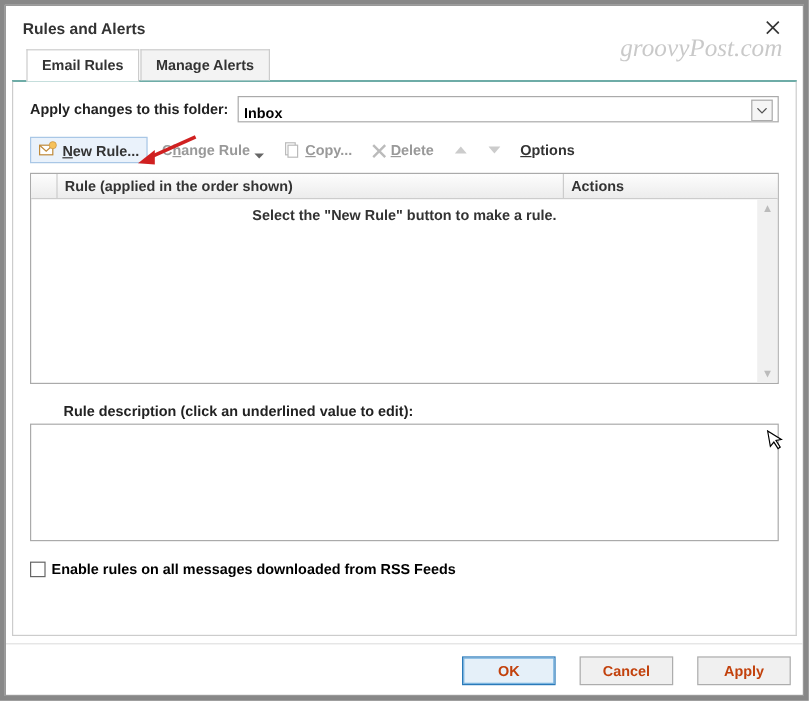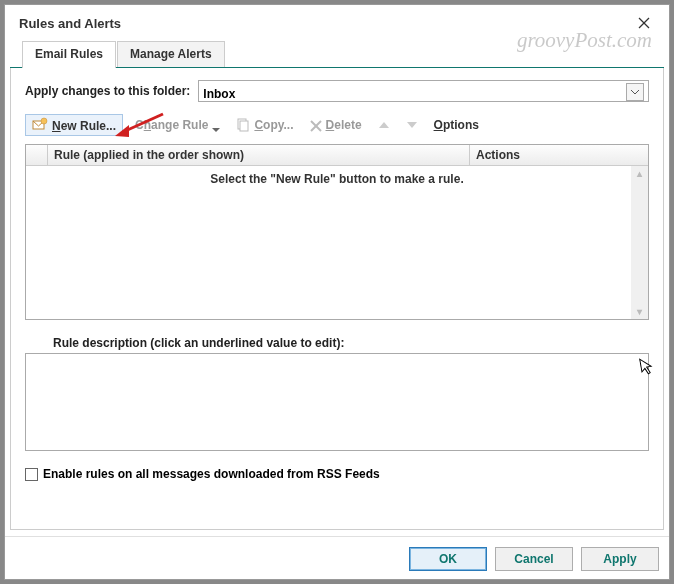--- a/index.html
+++ b/index.html
@@ -195,21 +195,22 @@
   border-top: 1px solid #e0e0e0;
 }
 .btn {
   min-width: 78px;
   height: 24px;
   border: 1px solid #adadad;
   background: #f0f0f0;
   display: flex; align-items: center; justify-content: center;
   cursor: pointer;
   font-size: 12px;
-  color: #0f766e;
+  color: #c2410c;
+  margin-left: 12px;
 }
 .btn.primary {
   border: 1px solid #2a7ab9;
   background: #e5f0f9;
   box-shadow: inset 0 0 0 1px #7ab4e0;
 }
 .watermark {
   position: absolute;
   top: 28px; right: 22px;
   font-family: Georgia, serif;

